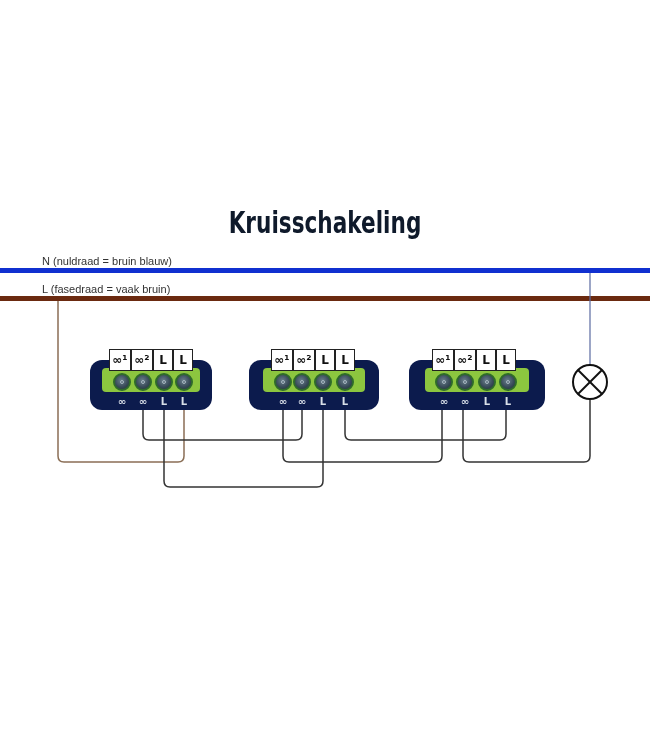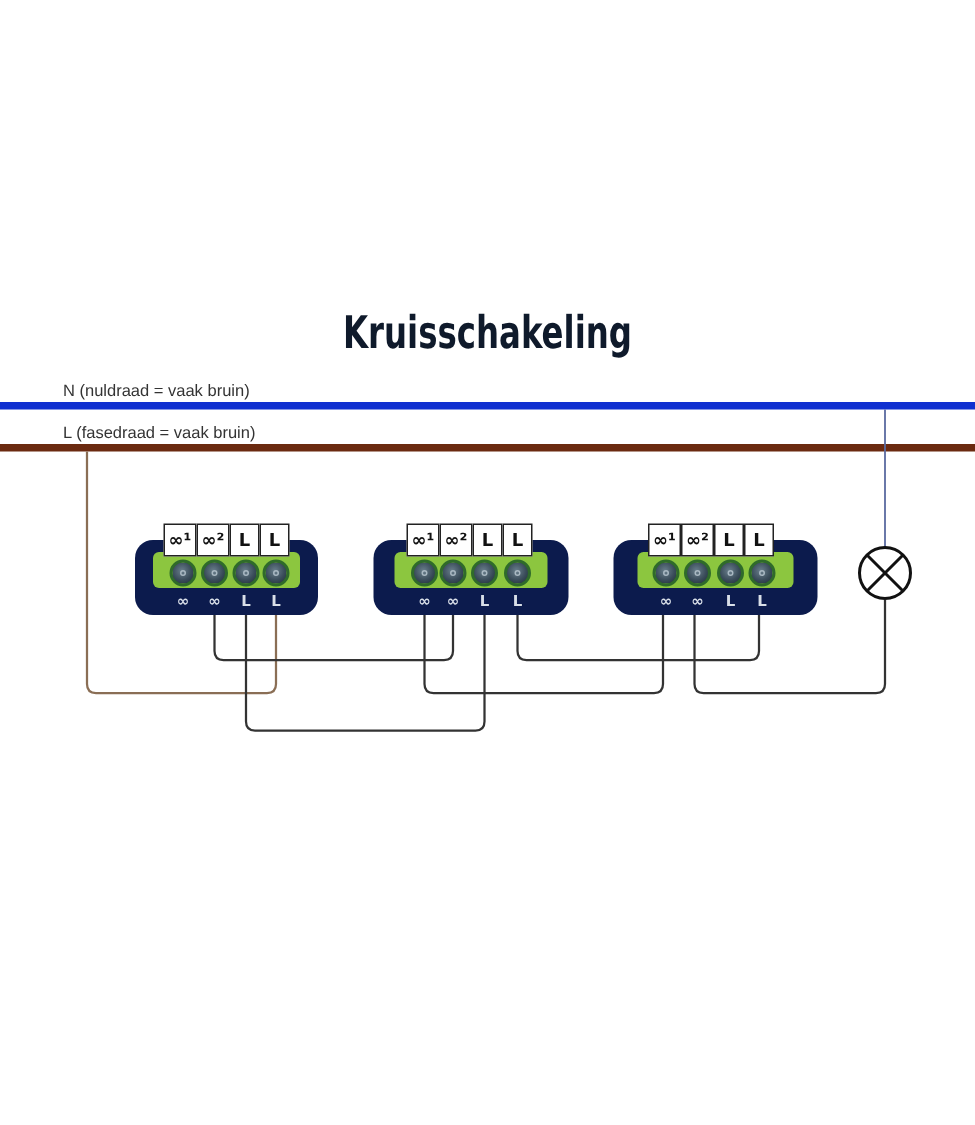--- a/index.html
+++ b/index.html
@@ -35,21 +35,21 @@
   .bottom-label {
     position: absolute; font-size: 10px; color: #d9dfe8; font-weight: bold; text-align: center; width: 18px;
     font-family: "DejaVu Sans", sans-serif;
   }
 </style>
 </head>
 <body>
 
 <div class="title">Kruisschakeling</div>
 
-<div class="rail-label" style="top:255px;">N (nuldraad = vaak bruin)</div>
+<div class="rail-label" style="top:255px;">N (nuldraad = bruin blauw)</div>
 <div class="rail-label" style="top:283px;">L (fasedraad = vaak bruin)</div>
 
 <svg class="wires" width="650" height="750">
 
   <rect x="0" y="268" width="650" height="5" fill="#1030d0"></rect>
   <rect x="0" y="296" width="650" height="5" fill="#6b2a10"></rect>
 
   <path d="M58 301 V456 Q58 462 64 462 H178 Q184 462 184 456 V390" fill="none" stroke="#8a6e55" stroke-width="1.5"></path>
 
   <path d="M143 390 V434 Q143 440 149 440 H296 Q302 440 302 434 V390" fill="none" stroke="#333" stroke-width="1.5"></path>

